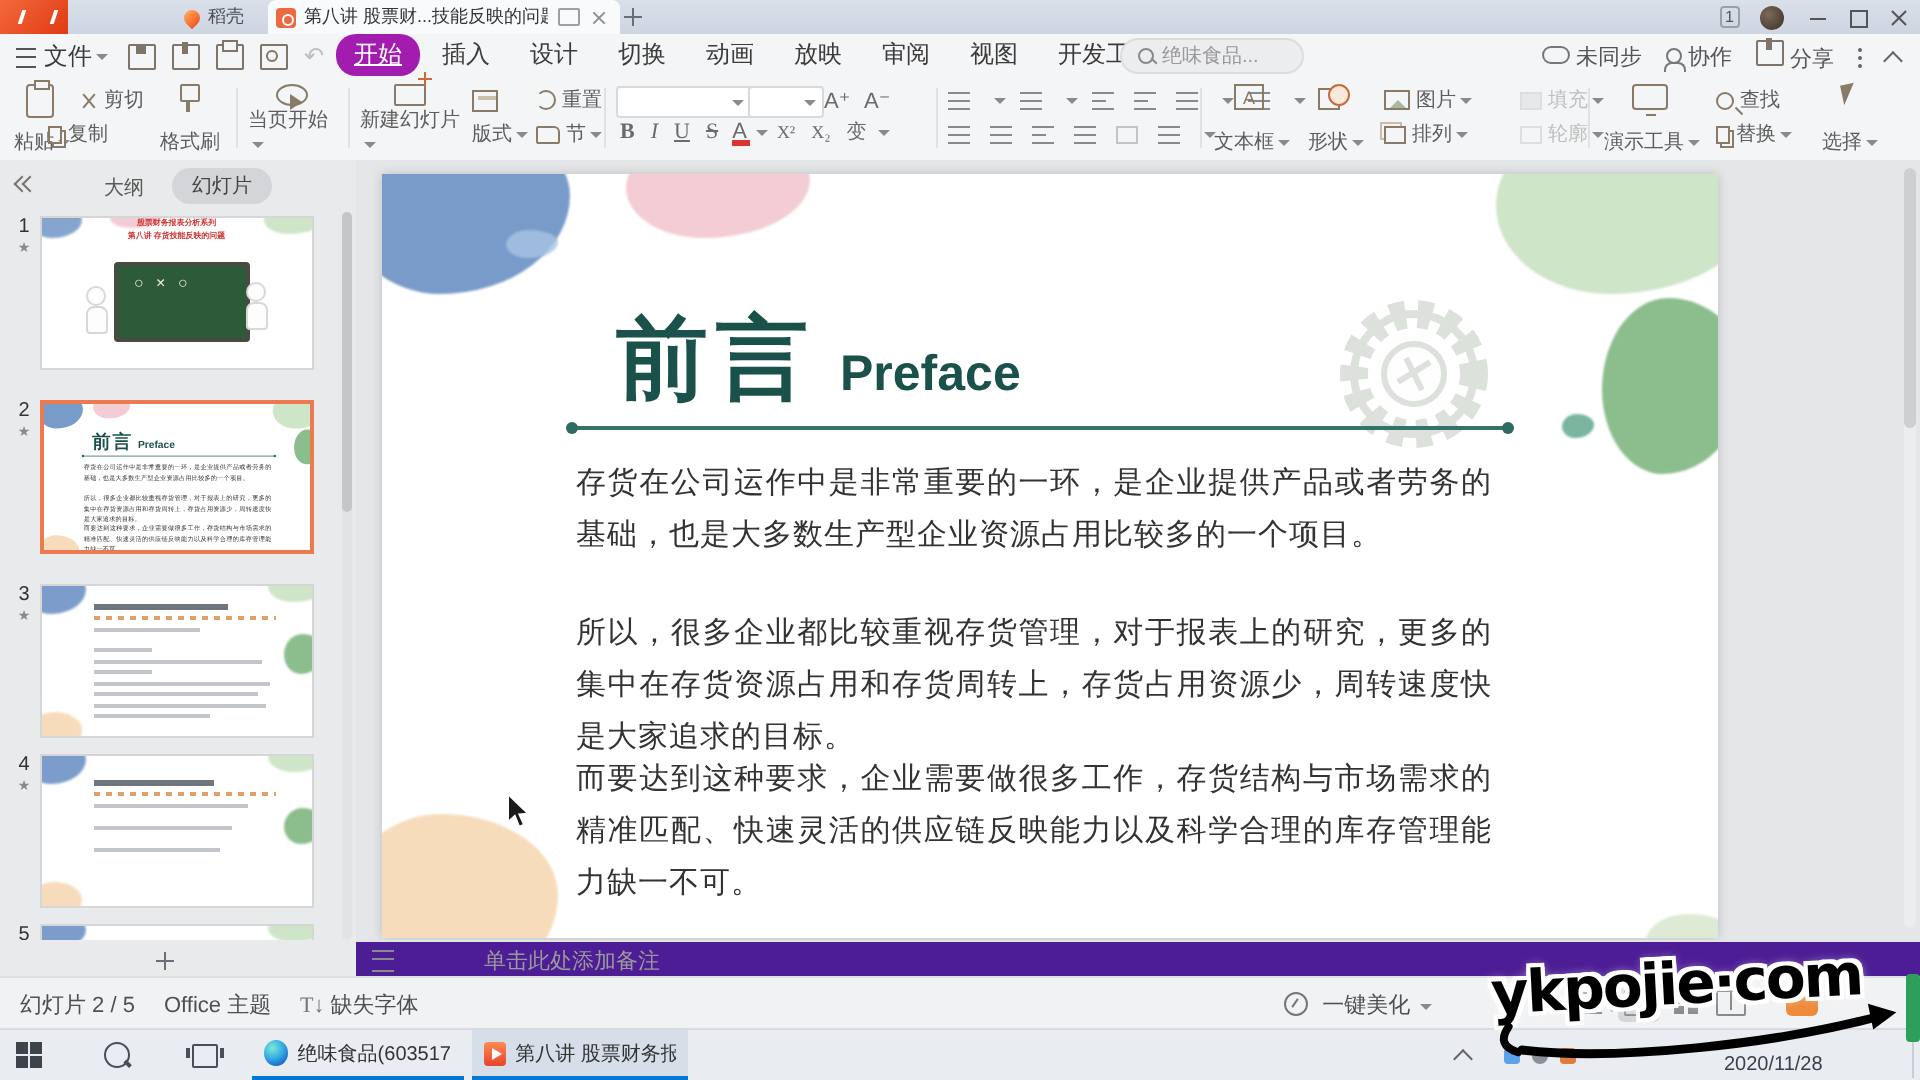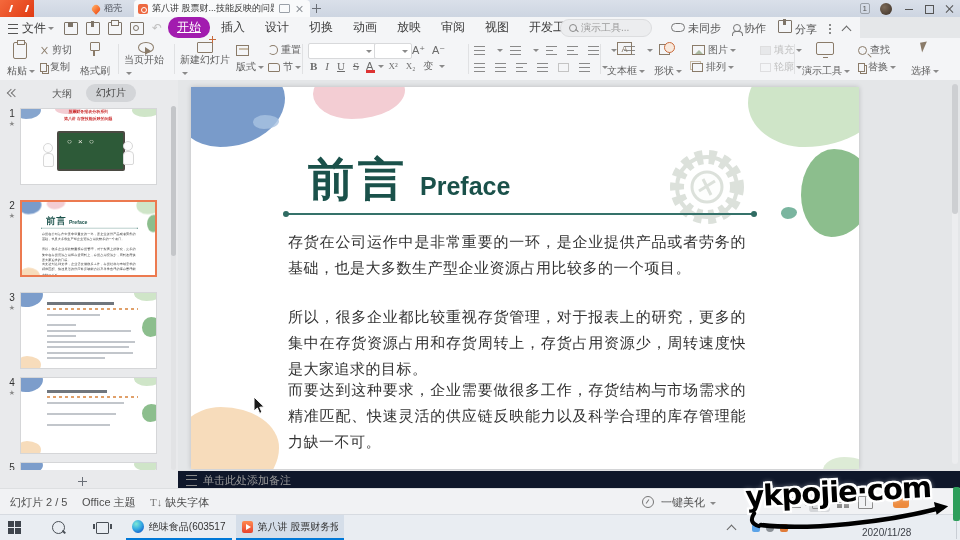--- a/index.html
+++ b/index.html
@@ -33,21 +33,21 @@
   .preview-ic{display:inline-block;width:9px;height:7px;border:1px solid #9aa0a8;border-radius:1px;margin-left:5px;}
   .badge1{font-size:8px;color:#555;border:1px solid #9aa0a8;border-radius:2px;padding:0 2px;line-height:9px;}
   .avatar{width:12px;height:12px;border-radius:50%;background:radial-gradient(circle at 35% 35%,#7c6a58,#3a2f26);}
   .winbtn{width:10px;height:10px;position:relative;}
   .winbtn.min:after{content:"";position:absolute;left:1px;top:5px;width:8px;height:1px;background:#555;}
   .winbtn.max:after{content:"";position:absolute;left:1px;top:1px;width:7px;height:7px;border:1px solid #555;}
   .winbtn.cls:before,.winbtn.cls:after{content:"";position:absolute;left:5px;top:0;width:1px;height:10px;background:#555;}
   .winbtn.cls:before{transform:rotate(45deg);} .winbtn.cls:after{transform:rotate(-45deg);}
 
   
-  .menubar{position:absolute;left:0;top:17px;width:860px;height:21px;background:#F4F5F7;font-size:12px;color:#3b3b3b;}
+  .menubar{position:absolute;left:0;top:17px;width:960px;height:21px;background:#F4F5F7;font-size:12px;color:#3b3b3b;}
   .hamb{display:inline-block;width:10px;height:8px;border-top:1px solid #555;border-bottom:1px solid #555;position:relative;margin-right:4px;}
   .hamb:after{content:"";position:absolute;left:0;top:3px;width:10px;height:1px;background:#555;}
   .qat-ic{display:inline-block;width:12px;height:11px;border:1px solid #7e7468;border-radius:1px;position:relative;}
   .qat-ic.save:after{content:"";position:absolute;left:3px;top:0;width:5px;height:4px;background:#7e7468;}
   .qat-ic.print:after{content:"";position:absolute;left:2px;top:-3px;width:6px;height:4px;border:1px solid #7e7468;background:#F4F5F7;}
   .qat-ic.prev:after{content:"";position:absolute;left:2px;top:2px;width:4px;height:4px;border:1px solid #7e7468;border-radius:50%;}
   .qat-ic.share:after{content:"";position:absolute;left:4px;top:-2px;width:3px;height:6px;background:#7e7468;}
   .undo{color:#bfbfbf;font-size:12px;}
   .mtab{padding:2px 9px;border-radius:10px;white-space:nowrap;}
   .mtab.active{background:#a21caf;color:#fff;text-decoration:underline;}
@@ -155,22 +155,22 @@
 
   
   .board{position:absolute;left:36px;top:22px;width:64px;height:36px;background:#2D5A38;border:2px solid #4a4a42;border-radius:2px;}
   .board .chalk{position:absolute;left:8px;top:4px;color:#EDEDE2;font-size:8px;letter-spacing:2px;}
   .figure{position:absolute;width:10px;height:22px;}
   .figure .head{width:8px;height:8px;border-radius:50%;background:#FDFDFD;border:1px solid #D8D8D8;margin:0 auto;}
   .figure .body{width:9px;height:12px;border-radius:4px 4px 2px 2px;background:#FDFDFD;border:1px solid #D8D8D8;margin:0 auto;}
   .red-mini{font-size:6px;font-weight:bold;color:#C33;text-align:center;line-height:1.6;transform:scale(.66);transform-origin:50% 0;width:150%;margin-left:-25%;}
 
   
-  .notesbar{position:absolute;left:178px;top:390px;width:782px;height:18px;background:#0f172a;border-top:1px solid #E2E3E5;
-    display:flex;align-items:center;font-size:11px;color:#9a9a9a;}
+  .notesbar{position:absolute;left:178px;top:390px;width:782px;height:18px;background:#4c1d95;border-top:1px solid #E2E3E5;
+    display:flex;align-items:center;font-size:11px;color:#9a9a9a;gap:39px;}
   .statusbar{position:absolute;left:0;top:488px;width:960px;height:26px;background:#F1F2F4;border-top:1px solid #DDDFE1;
     font-size:11px;color:#4f4f4f;}
   .sb-item{position:absolute;top:6px;white-space:nowrap;}
   .viewic{display:inline-block;width:13px;height:11px;border:1px solid #8a8a8a;border-radius:1px;position:relative;margin-right:6px;vertical-align:middle;}
   .viewic.active{background:#D4D6D9;box-shadow:0 0 0 3px #D4D6D9;}
   .viewic.sorter{border:none;}
   .viewic.sorter:before{content:"";position:absolute;left:0;top:0;width:5px;height:4px;border:1px solid #8a8a8a;box-shadow:7px 0 0 -1px #8a8a8a,0 6px 0 -1px #8a8a8a,7px 6px 0 -1px #8a8a8a;}
   .viewic.read:after{content:"";position:absolute;left:6px;top:0;width:1px;height:9px;background:#8a8a8a;}
   .wand{display:inline-block;width:10px;height:10px;border:1px solid #777;border-radius:50%;position:relative;margin-right:4px;vertical-align:-2px;}
   .wand:after{content:"";position:absolute;left:4px;top:2px;width:1px;height:5px;background:#777;transform:rotate(35deg);}
@@ -259,41 +259,41 @@
       <span class="mtab">切换</span>
       <span class="mtab">动画</span>
       <span class="mtab">放映</span>
       <span class="mtab">审阅</span>
       <span class="mtab">视图</span>
       <span class="mtab">开发工具</span>
       <span class="mtab">特色功能</span>
     </div>
     <div class="abs searchpill" style="left:560px;top:2px;width:74px;">
       <span class="mag"></span>
-      <span>演示工具...</span>
+      <span>绝味食品...</span>
     </div>
     <div class="abs" style="right:10px;top:3px;display:flex;gap:12px;align-items:center;font-size:11px;color:#555;">
       <span><span class="cloud"></span> <span>未同步</span></span>
       <span><span class="ppl"></span><span>协作</span></span>
       <span><span class="qat-ic share"></span> <span>分享</span></span>
       <span class="dots3"></span>
       <span class="chevup"></span>
     </div>
   </div>
 
   <div class="ribbon">
     <div class="bigbtn" style="left:4px;width:34px;">
       <span class="ric ic-clip"></span>
       <span><span>粘贴</span><span class="dd"></span></span>
     </div>
     <div class="smrow" style="left:40px;top:5px;">
         <span class="ric ic-cut"></span>
         <span>剪切</span>
       </div>
-    <div class="smrow" style="left:40px;top:22px;">
+    <div class="smrow" style="left:24px;top:22px;">
         <span class="ric ic-copy"></span>
         <span>复制</span>
       </div>
     <div class="bigbtn" style="left:76px;width:38px;">
       <span class="ric ic-brush"></span>
       <span>格式刷</span>
     </div>
     <div class="vsep" style="left:118px;"></div>
 
     <div class="bigbtn" style="left:124px;width:46px;">

